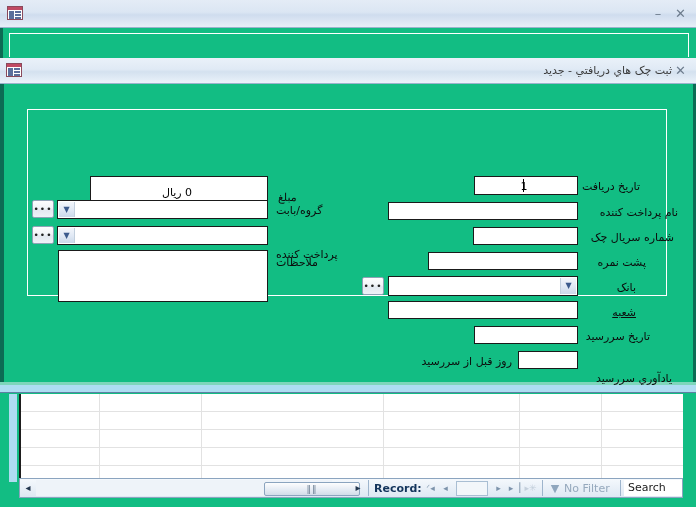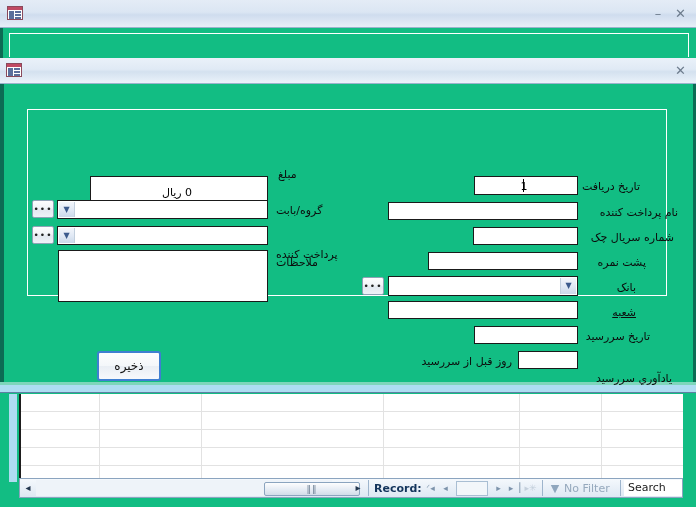--- a/index.html
+++ b/index.html
@@ -492,20 +492,21 @@
   <div id="search-box">Search</div>
 </div>
 
 <div id="modal">
 
   <div id="modal-titlebar">
     <span class="tb-icon">
       <span class="gl"></span>
         <span class="gr"></span>
     </span>
+    <span id="modal-title-text">ثبت چک هاي دريافتي - جديد</span>
     <button id="btn-close-modal">✕</button>
   </div>
 
   <div id="modal-body">
     <div id="modal-left-edge"></div>
     <div id="modal-right-edge"></div>
     <div id="modal-bottom-edge"></div>
 
     <div id="field-frame"></div>
 
@@ -546,21 +547,21 @@
     <div class="tbox" style="right:118px; top:242px; width:104px; height:18px;">
       <span class="val"></span>
     </div>
 
     <span class="lbl" style="right:24px; top:288px;">يادآوري سررسيد</span>
     <div class="tbox" style="right:118px; top:267px; width:60px; height:18px;">
       <span class="val"></span>
     </div>
     <span class="lbl" style="right:184px; top:271px;">روز قبل از سررسيد</span>
 
-    <span class="lbl" style="left:278px; top:84px;">مبلغ</span>
+    <span class="lbl" style="left:278px; top:106px;font-family:Liberation Serif, serif;">مبلغ</span>
     <div class="tbox" style="left:90px; top:92px; width:178px; height:32px;">
       <span class="val">0 ريال</span>
     </div>
 
     <span class="lbl" style="left:276px; top:120px;">گروه/بابت</span>
     <div class="combo" style="left:57px; top:116px; width:211px; height:19px;">
       <span class="arrow" style="left:1px;right:auto;border-left:none;border-right:1px solid #c2cfdd;">▼</span>
       <span class="val right" style="position:absolute;left:20px;right:4px;top:50%;transform:translateY(-50%);"></span>
     </div>
     <div class="ellipsis-btn" style="left:32px; top:116px;">•••</div>
@@ -570,15 +571,14 @@
       <span class="arrow" style="left:1px;right:auto;border-left:none;border-right:1px solid #c2cfdd;">▼</span>
       <span class="val right" style="position:absolute;left:20px;right:4px;top:50%;transform:translateY(-50%);"></span>
     </div>
     <div class="ellipsis-btn" style="left:32px; top:142px;">•••</div>
 
     <span class="lbl" style="left:276px; top:172px;">ملاحظات</span>
     <div class="memo" style="left:58px; top:166px; width:210px; height:52px;">
       <span class="val right" style="position:absolute;left:4px;right:4px;top:4px;"></span>
     </div>
 
-    <div class="act-btn focused" style="left:97px; top:267px; width:64px;">ذخيره</div>
   </div>
 </div>
 
 </body></html>

